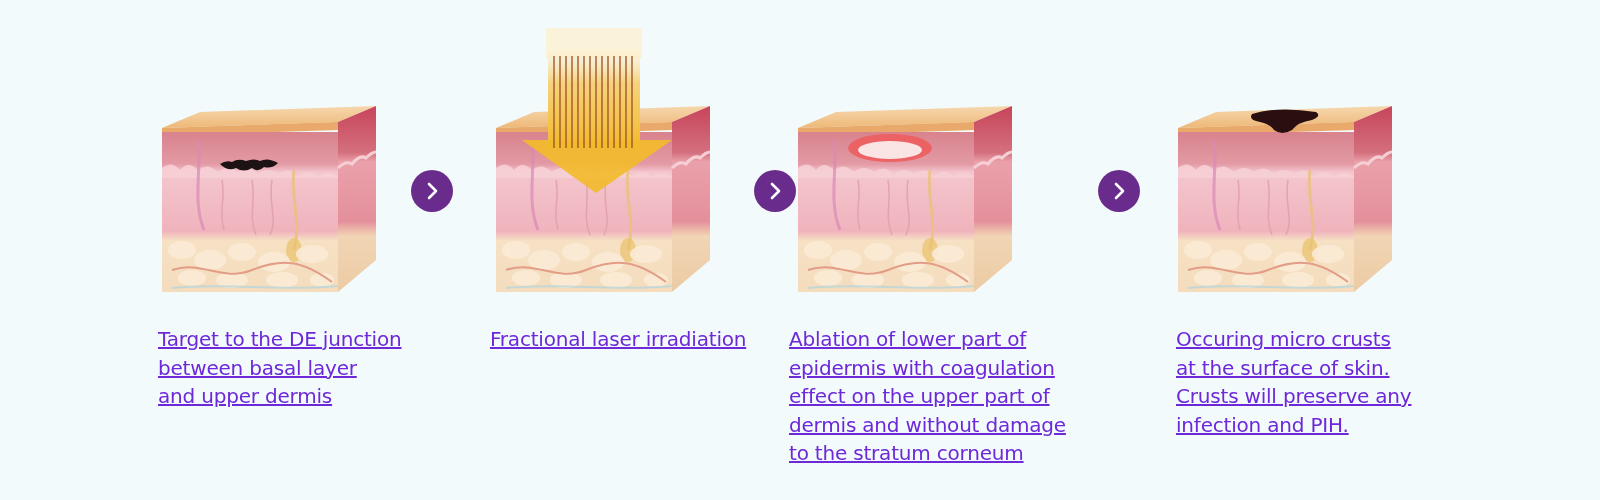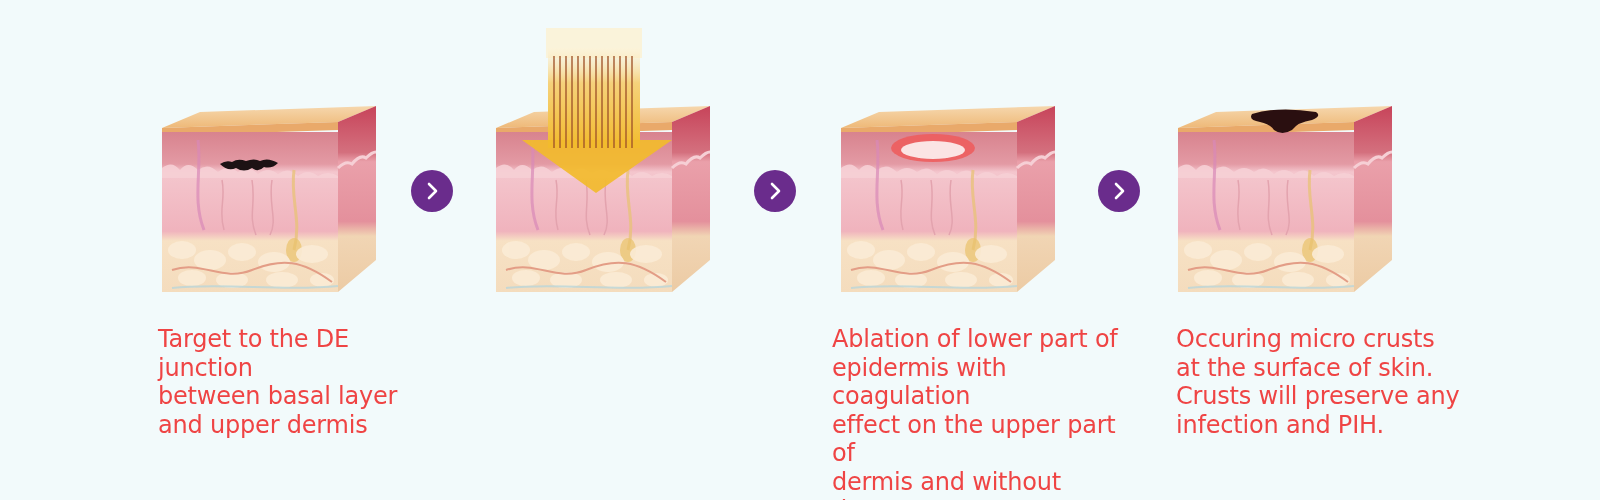--- a/index.html
+++ b/index.html
@@ -6,22 +6,22 @@
   body {
     width:1600px; height:500px; overflow:hidden;
     background:#f2fafb;
     font-family: "DejaVu Sans", "Liberation Sans", sans-serif;
     position:relative;
   }
   .panel { position:absolute; top:0; height:500px; }
   .illus { position:absolute; }
   .caption {
     position:absolute; top:325px;
-    color:#ef4444; font-size:24px; line-height:28.5px;
-    white-space:pre-line; letter-spacing:-0.2px;
+    color:#6d28d9; font-size:20px; line-height:28.5px;
+    white-space:pre-line; letter-spacing:-0.2px;text-decoration:underline;
   }
   .arrow-btn {
     position:absolute; top:170px; width:42px; height:42px; border-radius:50%;
     background:#6a2c8c; display:flex; align-items:center; justify-content:center;
     cursor:pointer;
   }
   .arrow-btn svg { width:20px; height:20px; }
 </style>
 </head>
 <body>
@@ -121,29 +121,30 @@
       <line x1="68" y1="28" x2="68" y2="120"></line>
       <line x1="74" y1="28" x2="74" y2="120"></line>
       <line x1="80" y1="28" x2="80" y2="120"></line>
       <line x1="86" y1="28" x2="86" y2="120"></line>
       <line x1="92" y1="28" x2="92" y2="120"></line>
       <line x1="98" y1="28" x2="98" y2="120"></line>
       <line x1="104" y1="28" x2="104" y2="120"></line>
       <line x1="110" y1="28" x2="110" y2="120"></line>
     </g>
   </svg>
+  <div class="caption" style="left:0px;">Fractional laser irradiation</div>
 </div>
 
 <div class="arrow-btn" style="left:754px;">
   <svg viewBox="0 0 20 20">
     <path d="M7 3 L14 10 L7 17" stroke="#ffffff" stroke-width="2.6" fill="none" stroke-linecap="round" stroke-linejoin="round"></path>
   </svg>
 </div>
 
-<div class="panel" style="left:832px; width:300px;">
+<div class="panel" style="left:789px; width:300px;">
   <svg class="illus" style="left:5px; top:100px;" width="230" height="200" viewBox="-4 -10 230 200">
     <use href="#skinBlock"></use>
     <ellipse cx="92" cy="38" rx="42" ry="14" fill="#ef5a5a" opacity="0.85"></ellipse>
     <ellipse cx="92" cy="40" rx="32" ry="9" fill="#fbe4e4"></ellipse>
   </svg>
   <div class="caption" style="left:0px;">Ablation of lower part of
 epidermis with coagulation
 effect on the upper part of
 dermis and without damage
 to the stratum corneum</div>

